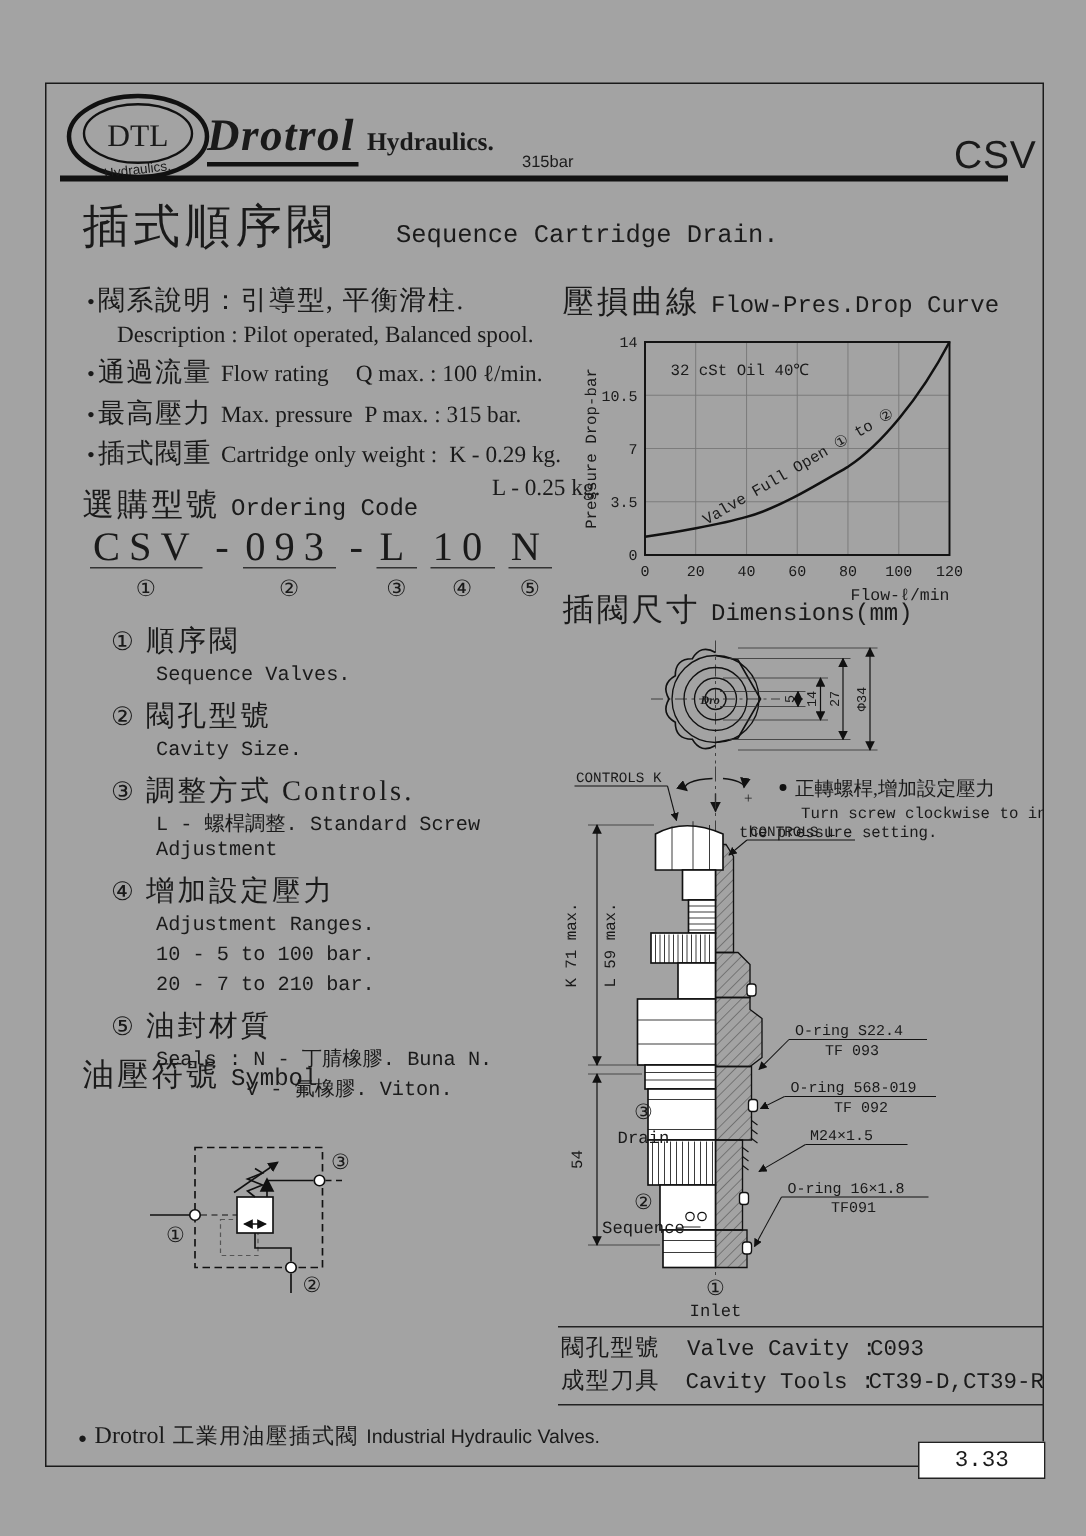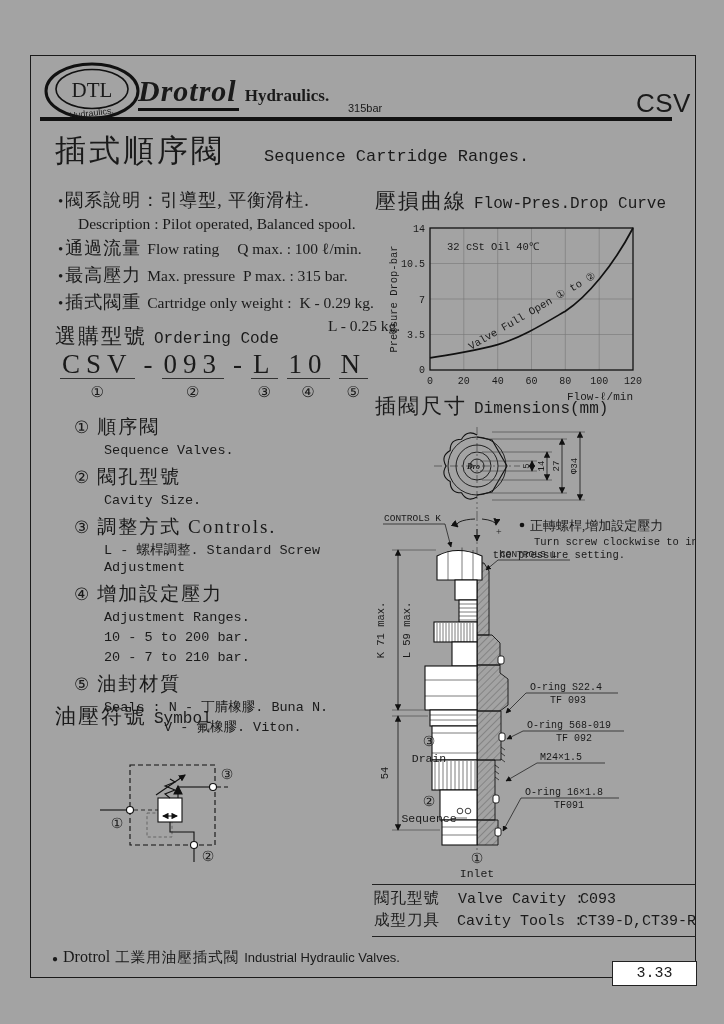--- a/index.html
+++ b/index.html
@@ -76,21 +76,21 @@
   <div class="abs" style="left:138px;top:74px;display:flex;align-items:baseline;">
     <span class="brand">Drotrol</span>
     <span class="brand-sub">Hydraulics.</span>
   </div>
   <div class="abs sans" style="left:348px;top:102px;font-size:11px;">315bar</div>
   <div class="abs model" style="left:636px;top:88px;">CSV</div>
   <div class="hdr-rule"></div>
 
   <div class="abs" style="left:55px;top:130px;display:flex;align-items:baseline;gap:31px;">
     <span class="big-zh">插式順序閥</span>
-    <span class="big-en mono">Sequence Cartridge Ranges.</span>
+    <span class="big-en mono">Sequence Cartridge Drain.</span>
   </div>
 
   <div class="abs" style="left:58px;top:188px;width:315px;">
     <div class="spec-row">
       <span class="bullet">•</span>
       <span class="spec-zh">閥系說明：引導型, 平衡滑柱.</span>
     </div>
     <div class="spec-row" style="margin-left:14px;">
       <span class="spec-en">Description    :  Pilot operated, Balanced spool.</span>
     </div>
@@ -167,21 +167,21 @@
         <span class="item-zh">調整方式 Controls.</span>
         </div>
       <div class="item-sub mono">L - 螺桿調整. Standard Screw Adjustment</div>
     </div>
     <div class="item">
       <div class="item-head">
           <span class="item-num">④</span>
         <span class="item-zh">增加設定壓力</span>
         </div>
       <div class="item-sub mono">Adjustment Ranges.</div>
-      <div class="item-sub mono">10 - 5 to 200 bar.</div>
+      <div class="item-sub mono">10 - 5 to 100 bar.</div>
       <div class="item-sub mono">20 - 7 to 210 bar.</div>
     </div>
     <div class="item">
       <div class="item-head">
           <span class="item-num">⑤</span>
         <span class="item-zh">油封材質</span>
         </div>
       <div class="item-sub mono">Seals : N - 丁腈橡膠. Buna N.</div>
       <div class="item-sub mono" style="margin-left:90px;">V - 氟橡膠. Viton.</div>
     </div>

